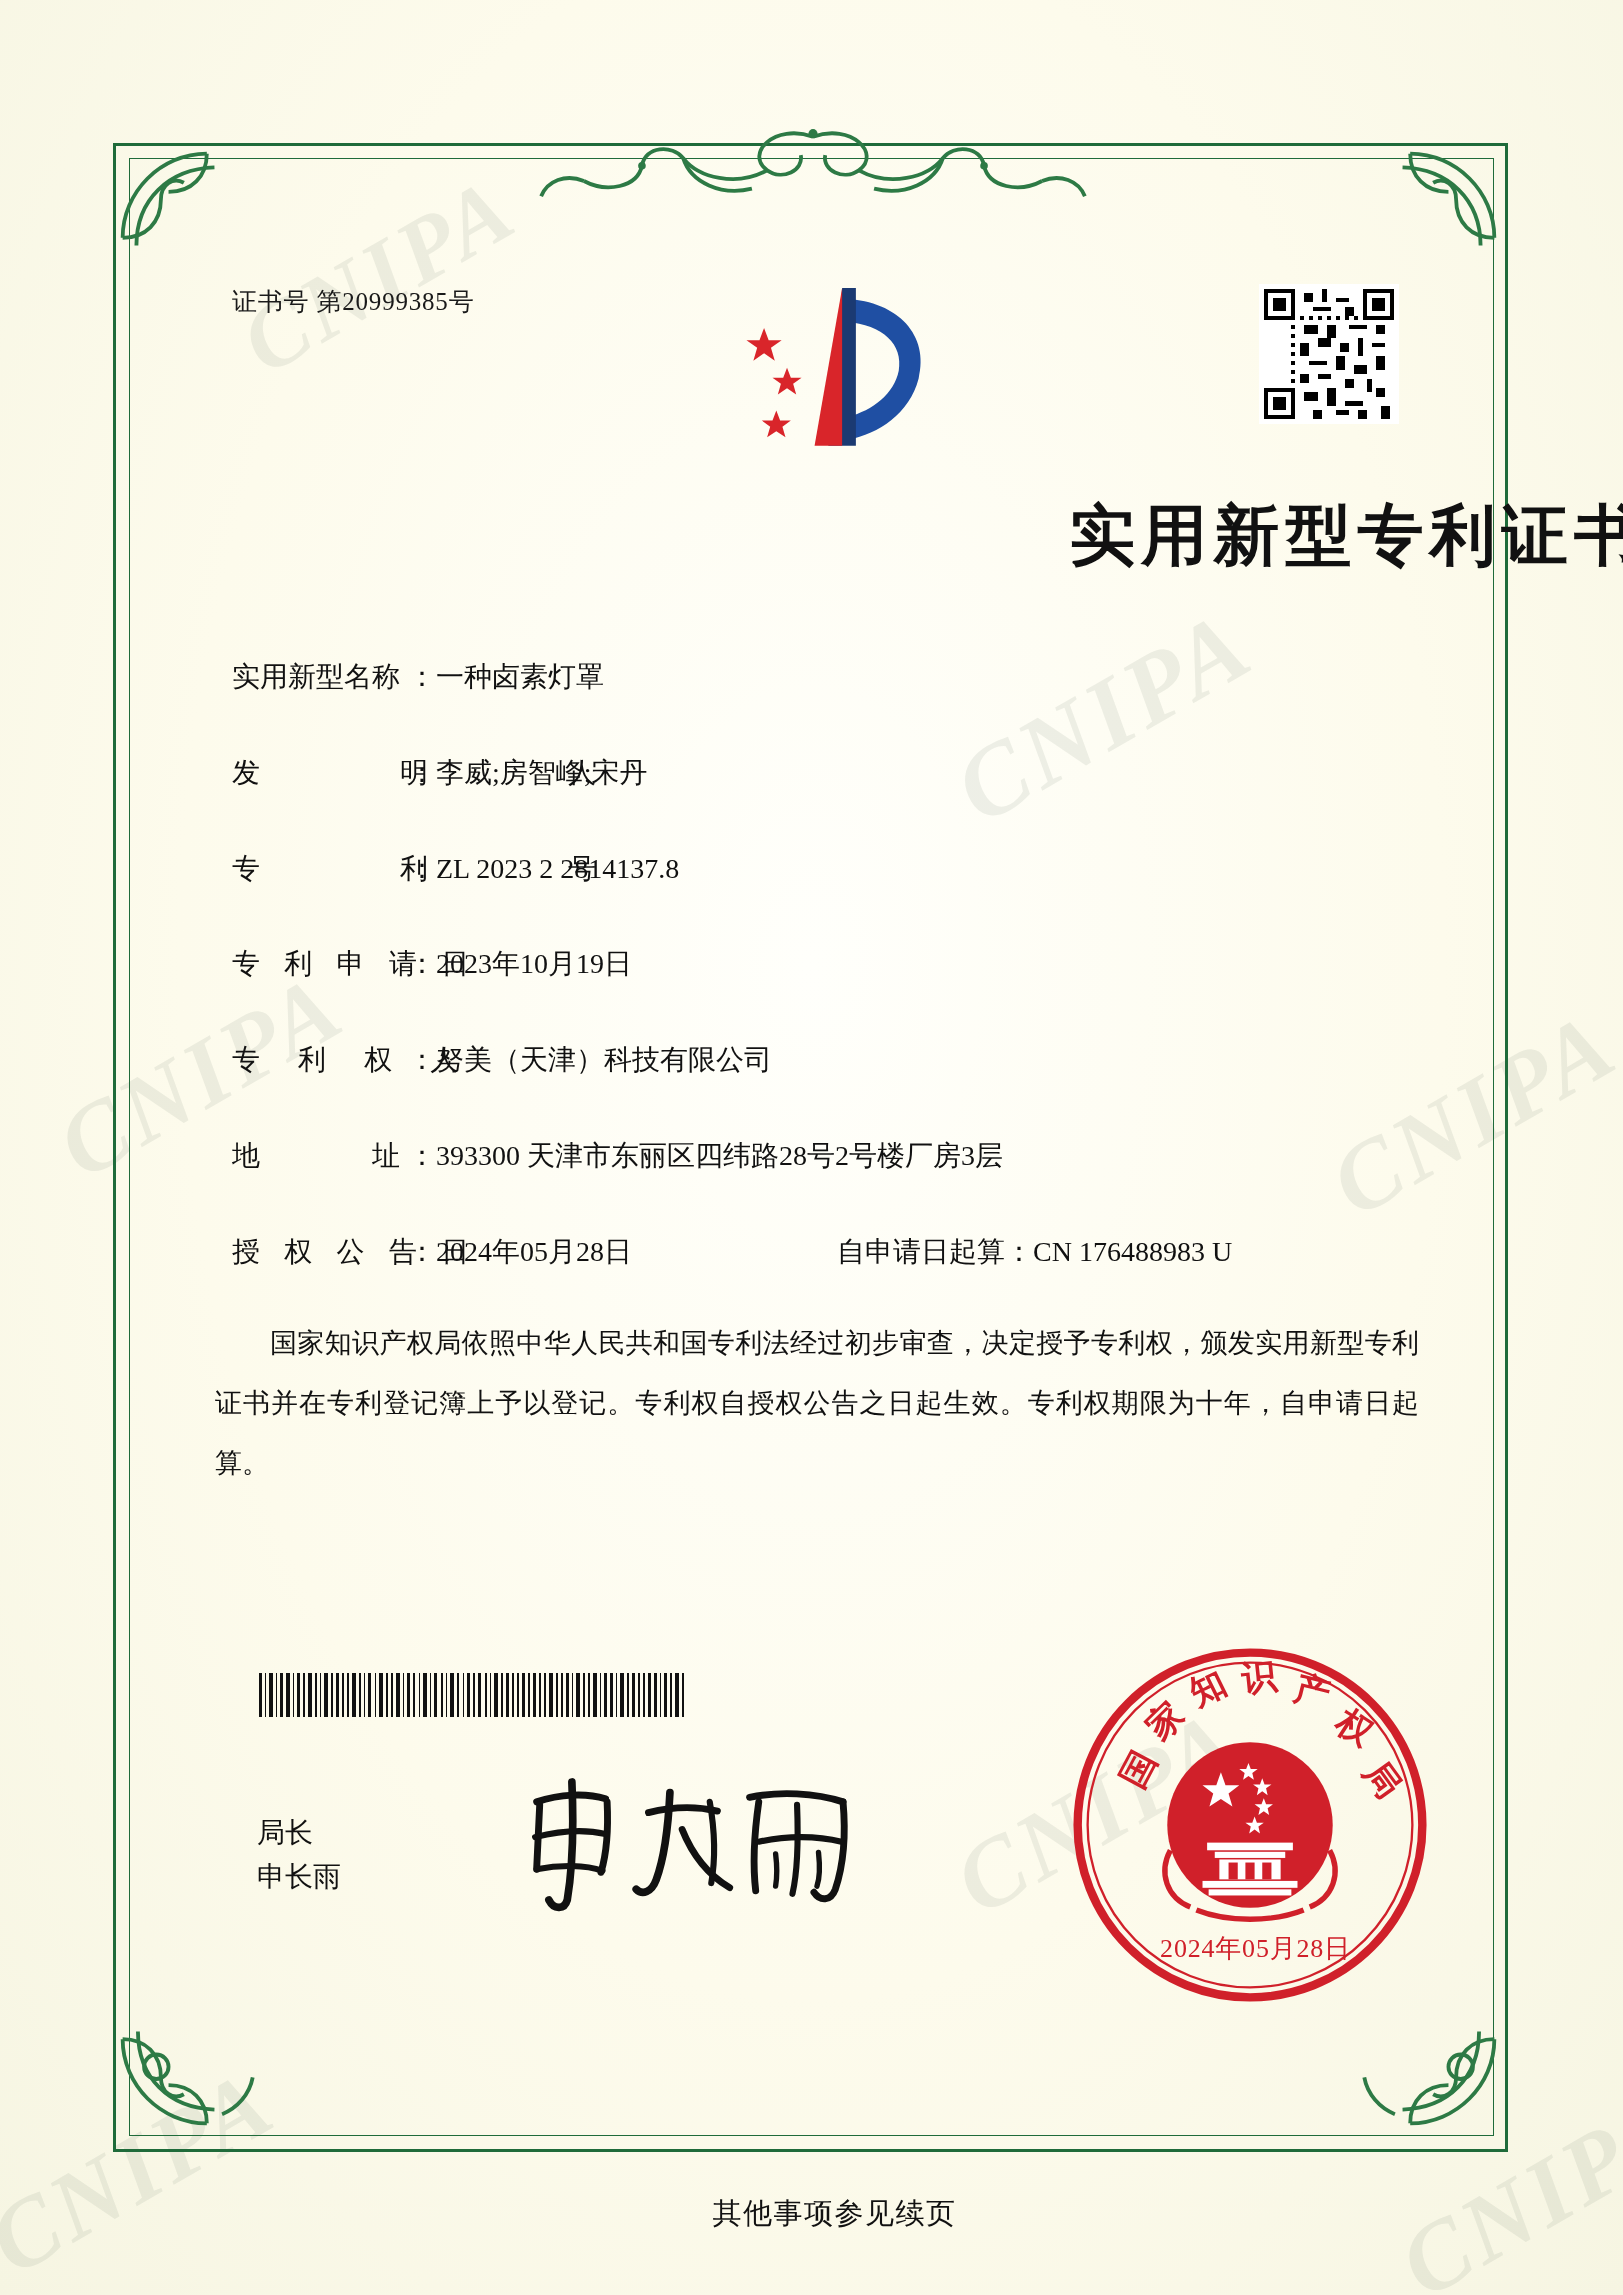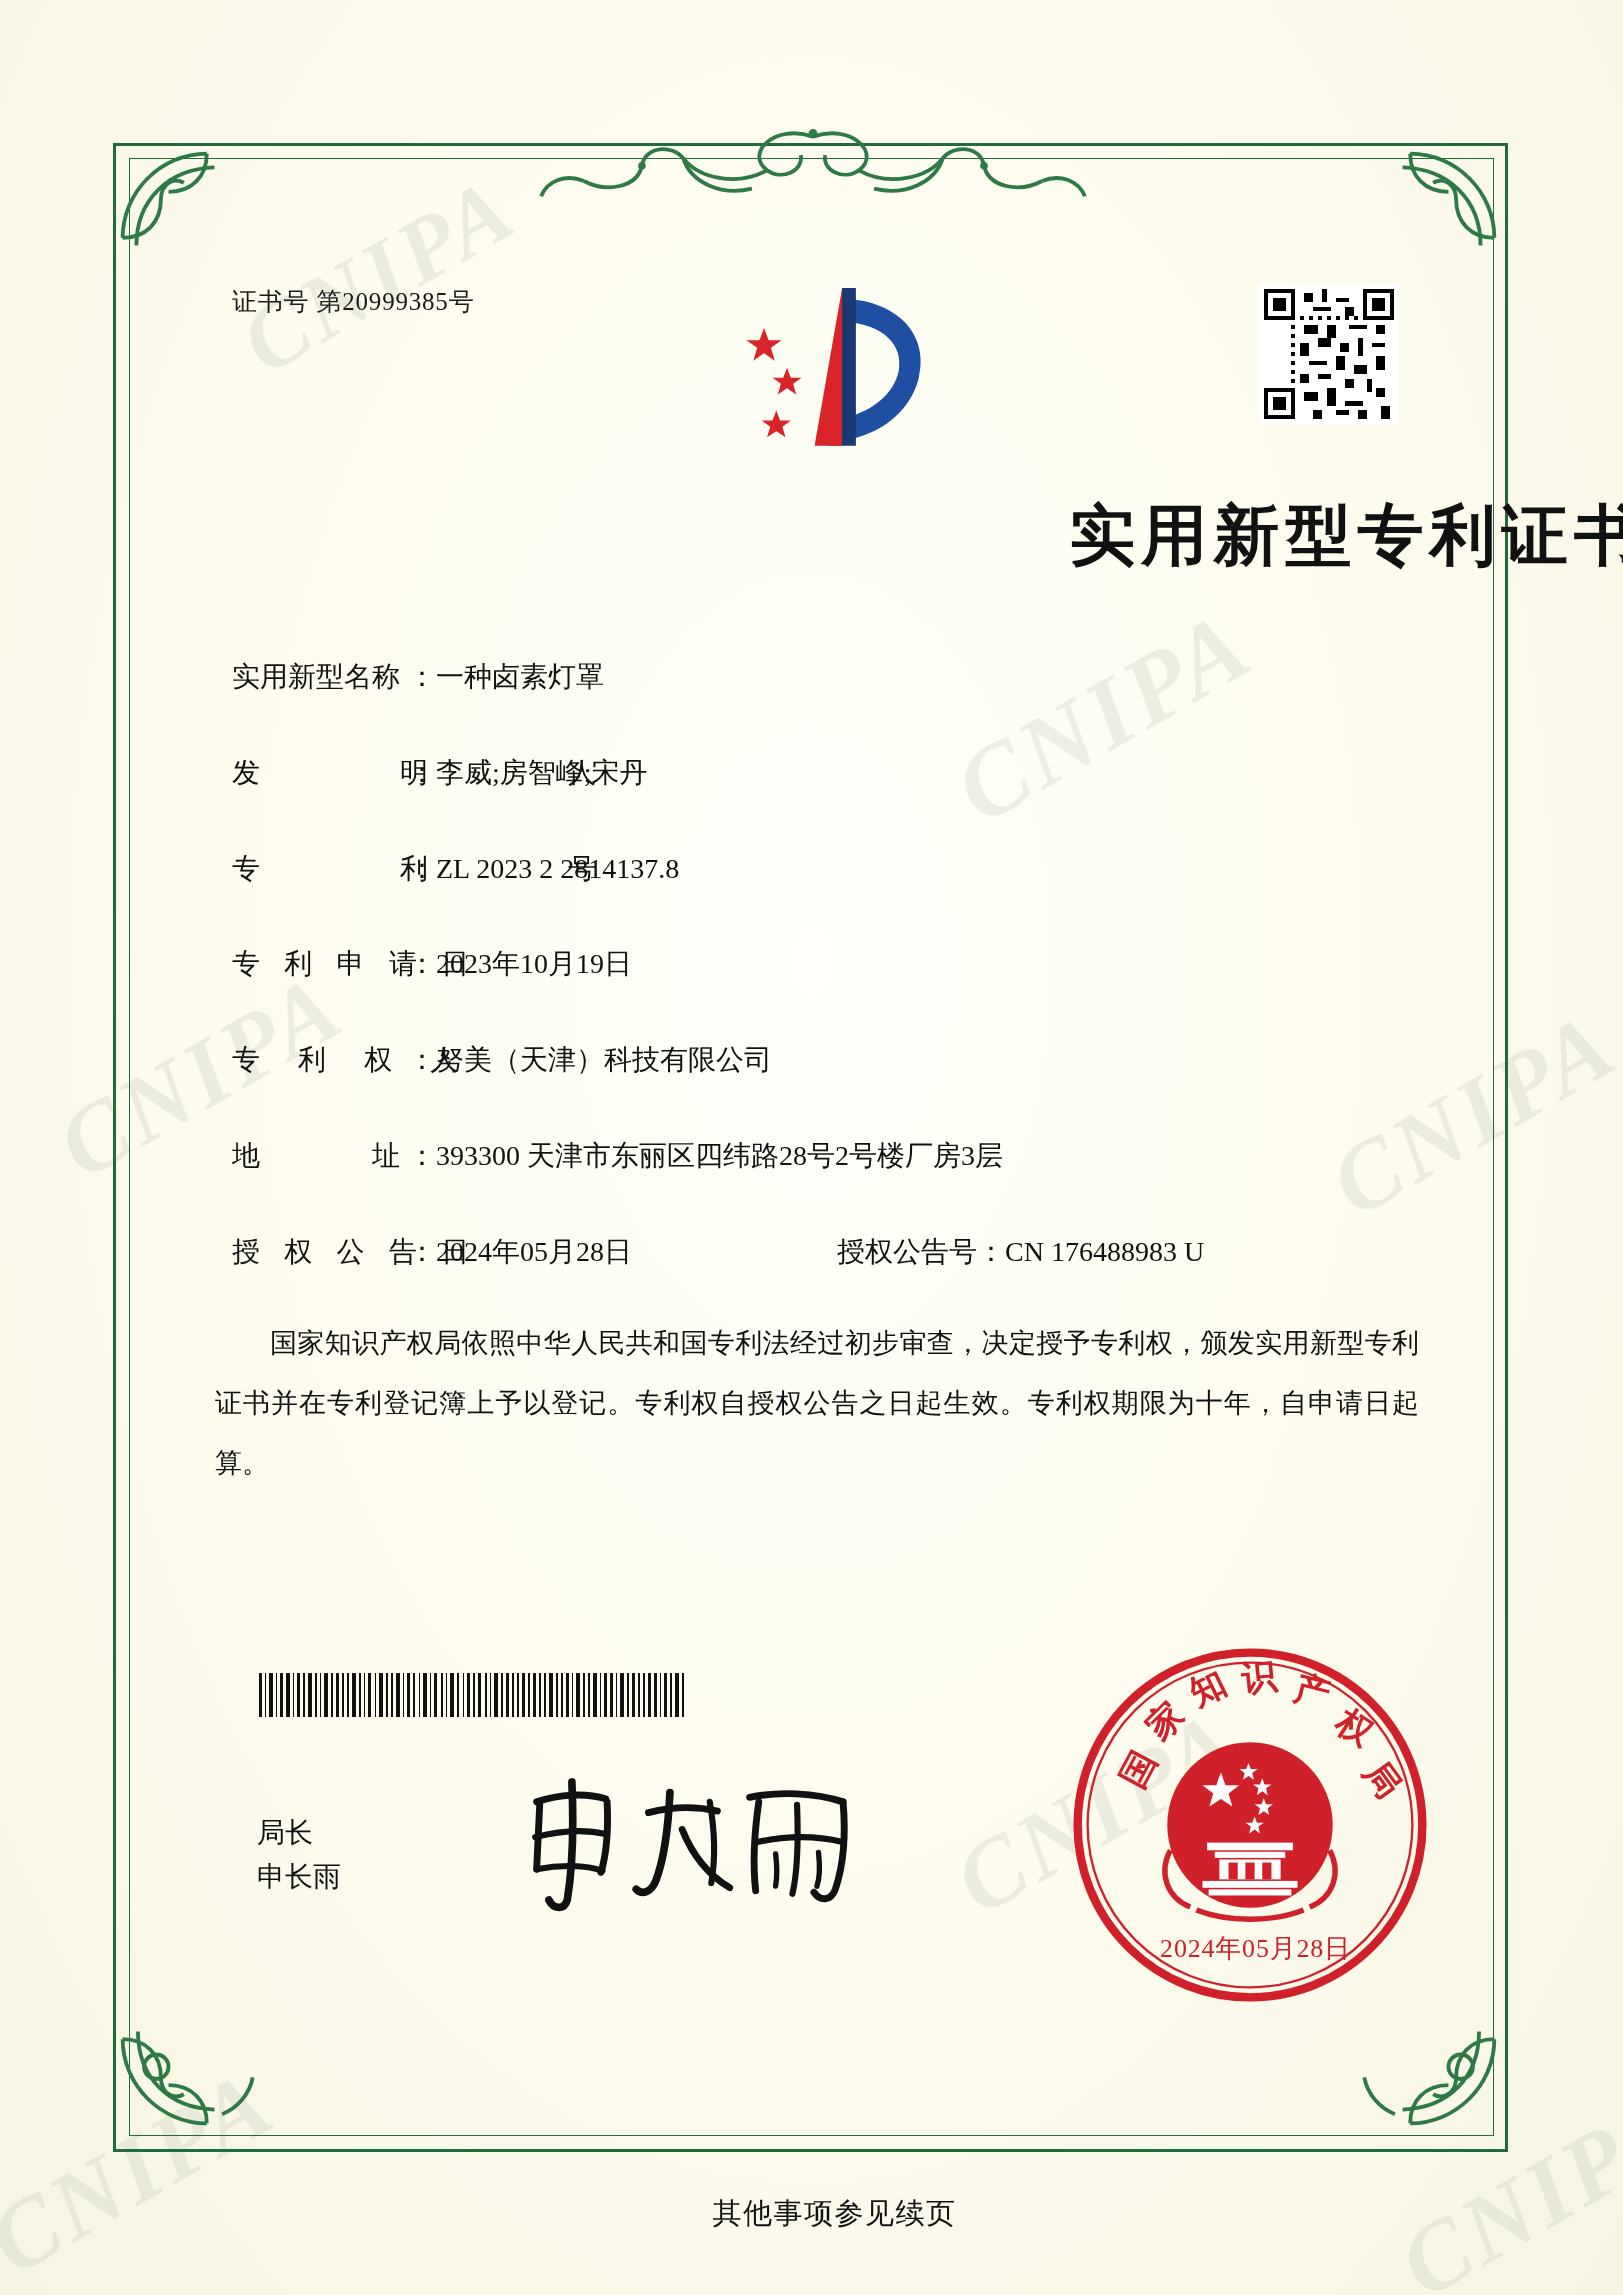--- a/index.html
+++ b/index.html
@@ -435,21 +435,21 @@
 
     <div class="field" id="f-addr">
       <span class="flabel w-addr">地　　　　址</span><span>：</span><span class="fvalue">393300 天津市东丽区四纬路28号2号楼厂房3层</span>
     </div>
 
     <div class="field" id="f-grant">
       <span class="flabel w-sp3">授 权 公 告 日</span><span>：</span><span class="fvalue">2024年05月28日</span>
     </div>
 
     <div id="f-grantno">
-      <span class="flabel">授权公告号</span><span>：</span><span class="fvalue">CN 176488983 U</span>
+      <span class="flabel">自申请日起算</span><span>：</span><span class="fvalue">CN 176488983 U</span>
     </div>
 
     <div class="para" id="p1">国家知识产权局依照中华人民共和国专利法经过初步审查，决定授予专利权，颁发实用新型专利证书并在专利登记簿上予以登记。专利权自授权公告之日起生效。专利权期限为十年，自申请日起算。</div>
 
     <div id="barcode">
       <svg viewBox="0 0 565 58" width="433" height="44" shape-rendering="crispEdges">
         <g fill="#111111">
           <rect x="0" y="0" width="4" height="58"></rect>
             <rect x="7" y="0" width="2" height="58"></rect>
           <rect x="13" y="0" width="5" height="58"></rect>

